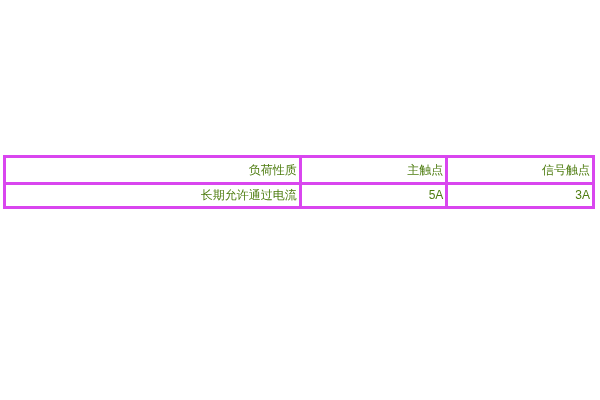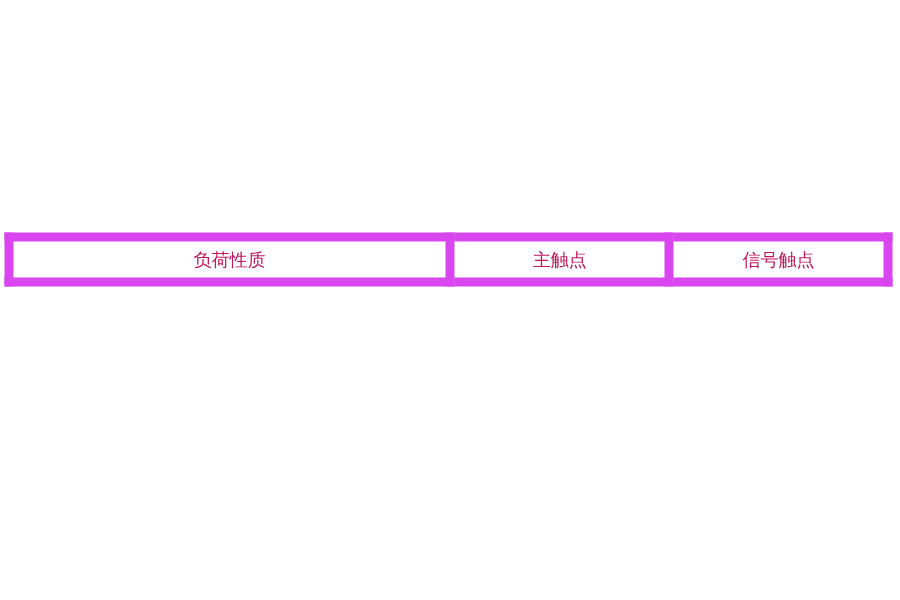--- a/index.html
+++ b/index.html
@@ -24,26 +24,26 @@
     width: 100%;
     border-collapse: collapse;
     table-layout: fixed;
     background: #ffffff;
   }
   table.spec-table col.c1 { width: 50.2%; }
   table.spec-table col.c2 { width: 24.9%; }
   table.spec-table col.c3 { width: 24.9%; }
   table.spec-table th,
   table.spec-table td {
-    border: 6px solid #d946ef;
-    text-align: center;
+    border: 3px solid #d946ef;
+    text-align: right;
     vertical-align: middle;
     font-size: 12px;
     font-weight: normal;
-    color: #be185d;
+    color: #4d7c0f;
     padding: 0 2px;
     height: 21px;
     line-height: 21px;
     white-space: nowrap;
     overflow: hidden;
   }
   table.spec-table thead th {
     height: 24px;
     line-height: 24px;
   }
@@ -59,15 +59,20 @@
       <col class="c3">
     </colgroup>
     <thead>
       <tr>
         <th>负荷性质</th>
         <th>主触点</th>
         <th>信号触点</th>
       </tr>
     </thead>
     <tbody>
+      <tr>
+        <td>长期允许通过电流</td>
+        <td>5A</td>
+        <td>3A</td>
+      </tr>
     </tbody>
   </table>
 </div>
 
 </body></html>

